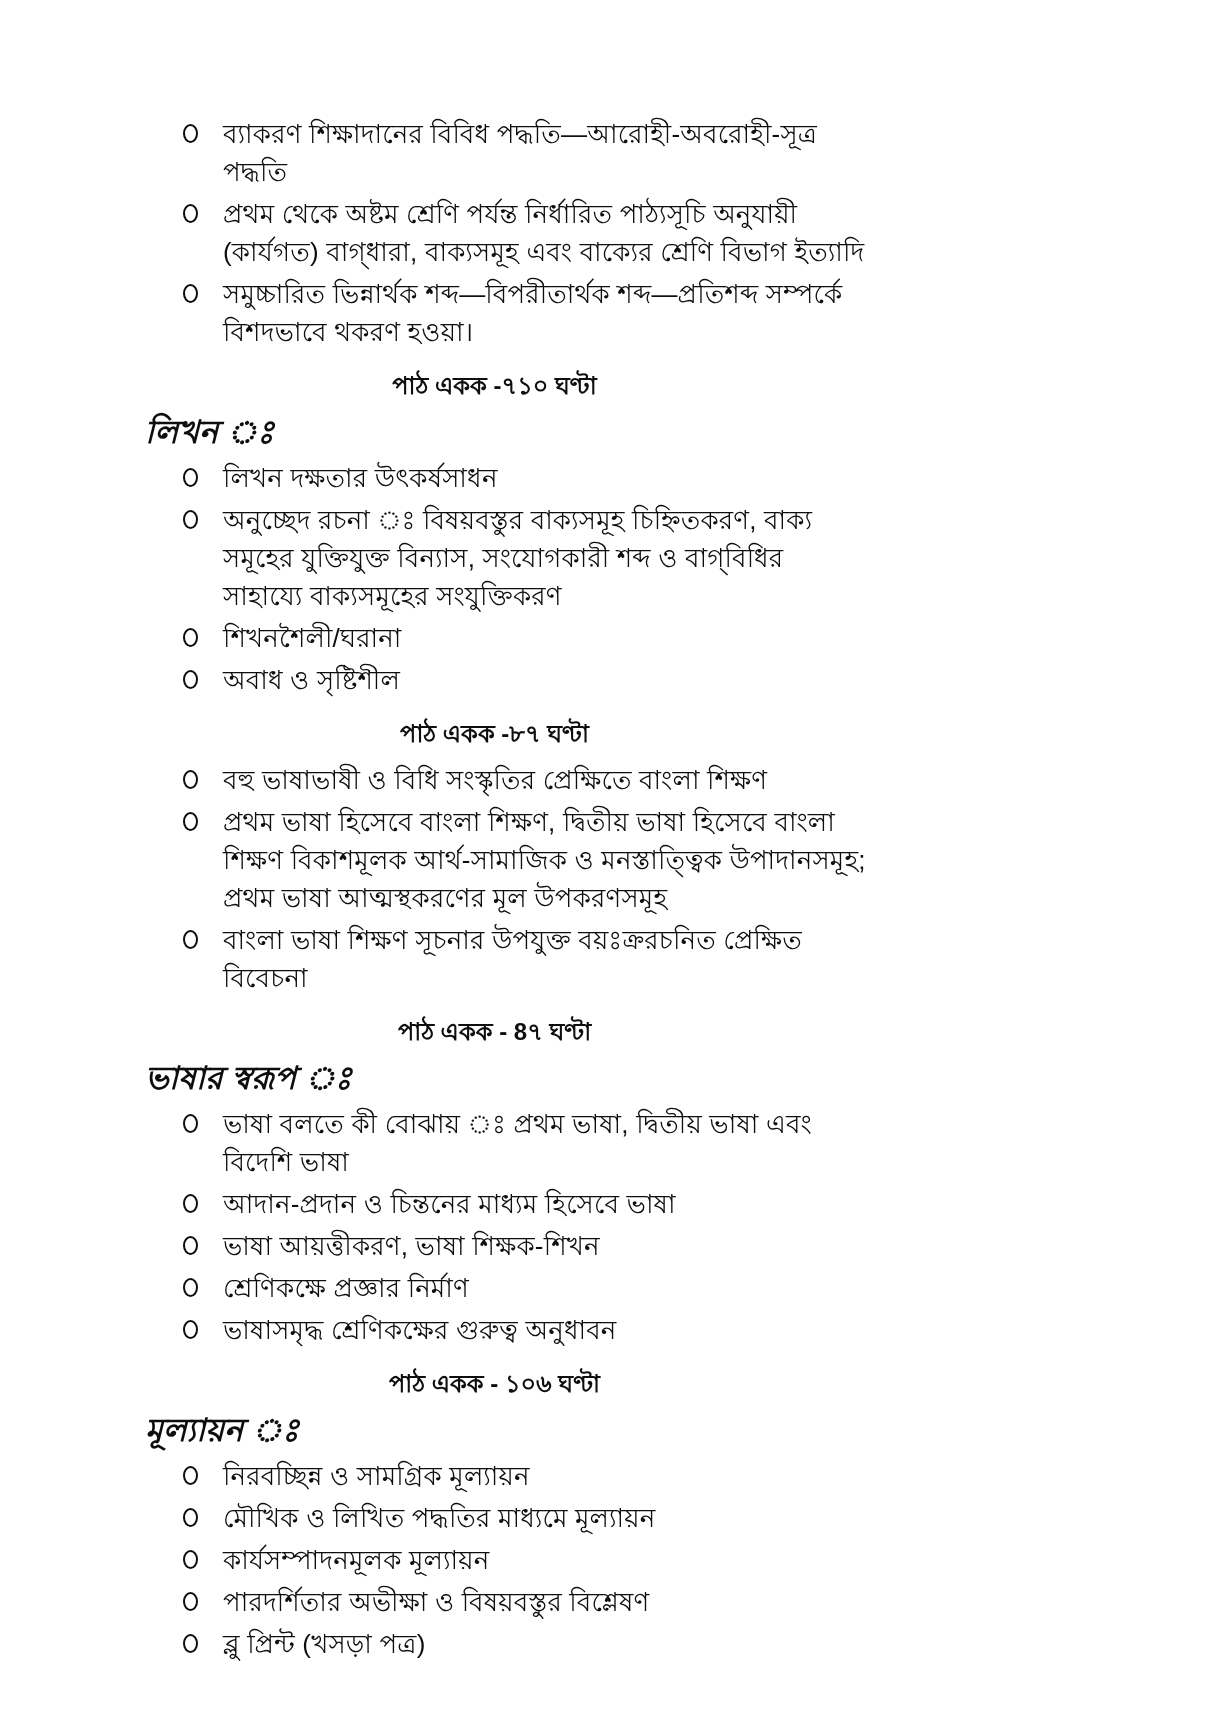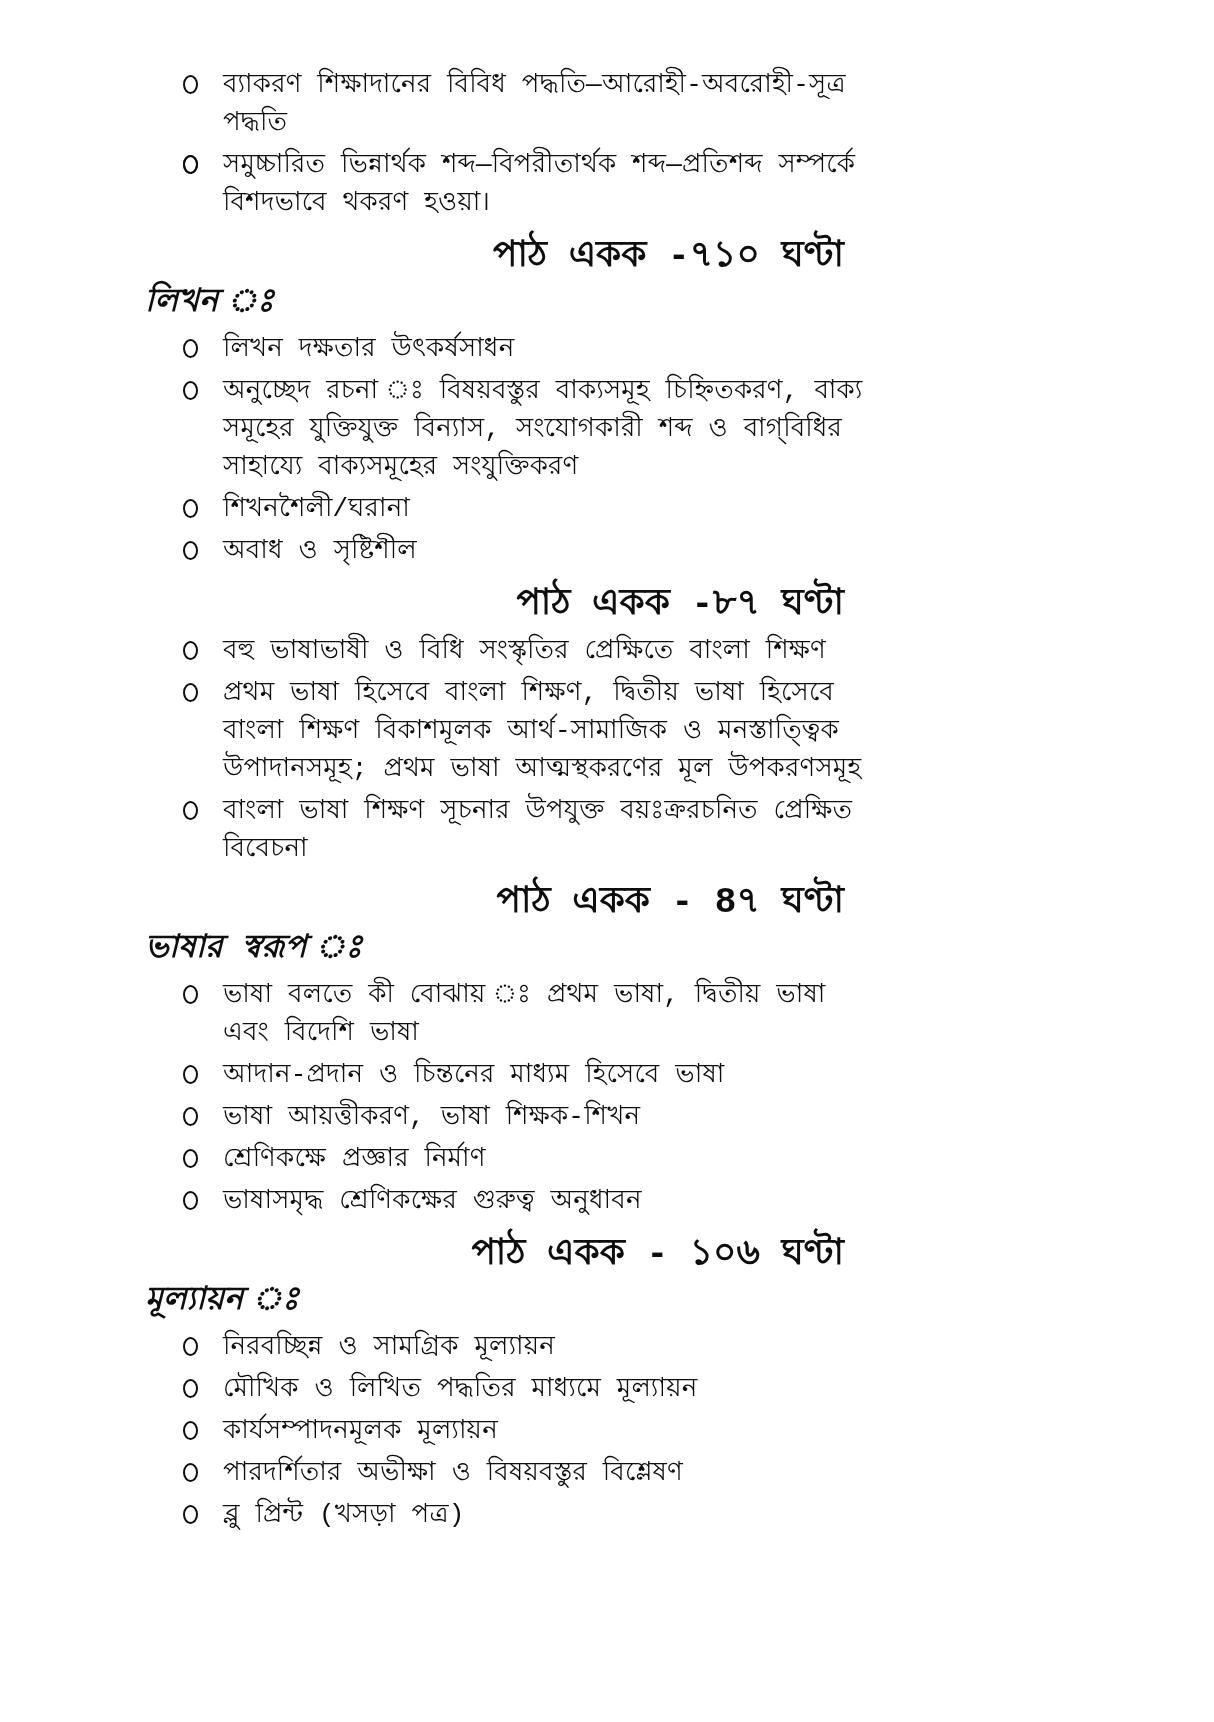--- a/index.html
+++ b/index.html
@@ -6,22 +6,22 @@
     margin: 0;
     padding: 0;
     background: #ffffff;
   }
   .page {
     position: relative;
     width: 1118px;
     height: 1722px;
     background: #ffffff;
     box-sizing: border-box;
-    padding: 66px 250px 0 145px;
-    font-family: Liberation Mono, monospace;
+    padding: 115px 250px 0 145px;
+    font-family: Liberation Sans, sans-serif;
     color: #0e0e0e;
     overflow: hidden;
   }
   .doc-body { width: 100%; }
 
   ul.bullet-list {
     list-style: none;
     margin: 0 0 2px 0;
     padding: 0;
   }
@@ -40,24 +40,24 @@
     width: 15px;
     height: 19px;
     border: 2px solid #0e0e0e;
     border-radius: 50%;
     box-sizing: border-box;
     background: transparent;
   }
 
   .unit-header {
     display: flex;
-    justify-content: flex-end;
+    justify-content: center;
     align-items: baseline;
     font-weight: bold;
-    font-size: 36px;
+    font-size: 24px;
     line-height: 38px;
     margin: 16px 0 8px 0;
     padding-right: 24px;
   }
   .unit-title { white-space: nowrap; }
   .unit-hours { white-space: nowrap; }
 
   .subheading {
     font-weight: bold;
     font-style: italic;
@@ -66,21 +66,21 @@
     margin: 0 0 8px 0;
   }
 </style>
 </head>
 <body>
 
 <div class="page">
   <div class="doc-body">
       <ul class="bullet-list">
         <li class="bullet-item"><span class="marker"></span><span class="bullet-text">ব্যাকরণ শিক্ষাদানের বিবিধ পদ্ধতি—আরোহী-অবরোহী-সূত্র পদ্ধতি</span></li>
-        <li class="bullet-item"><span class="marker"></span></li>
+        <li class="bullet-item"><span class="marker"></span><span class="bullet-text">প্রথম থেকে অষ্টম শ্রেণি পর্যন্ত নির্ধারিত পাঠ্যসূচি অনুযায়ী (কার্যগত) বাগ্‌ধারা, বাক্যসমূহ এবং বাক্যের শ্রেণি বিভাগ ইত্যাদি</span></li>
         <li class="bullet-item"><span class="marker"></span><span class="bullet-text">সমুচ্চারিত ভিন্নার্থক শব্দ—বিপরীতার্থক শব্দ—প্রতিশব্দ সম্পর্কে বিশদভাবে থকরণ হওয়া।</span></li>
       </ul>
       <div class="unit-header">
         <span class="unit-title">পাঠ একক -৭</span>
         <span class="unit-hours">১০ ঘণ্টা</span>
       </div>
       <div class="subheading">লিখন ঃ</div>
       <ul class="bullet-list">
         <li class="bullet-item"><span class="marker"></span><span class="bullet-text">লিখন দক্ষতার উৎকর্ষসাধন</span></li>
         <li class="bullet-item"><span class="marker"></span><span class="bullet-text">অনুচ্ছেদ রচনা ঃ বিষয়বস্তুর বাক্যসমূহ চিহ্নিতকরণ, বাক্য সমূহের যুক্তিযুক্ত বিন্যাস, সংযোগকারী শব্দ ও বাগ্‌বিধির সাহায্যে বাক্যসমূহের সংযুক্তিকরণ</span></li>

